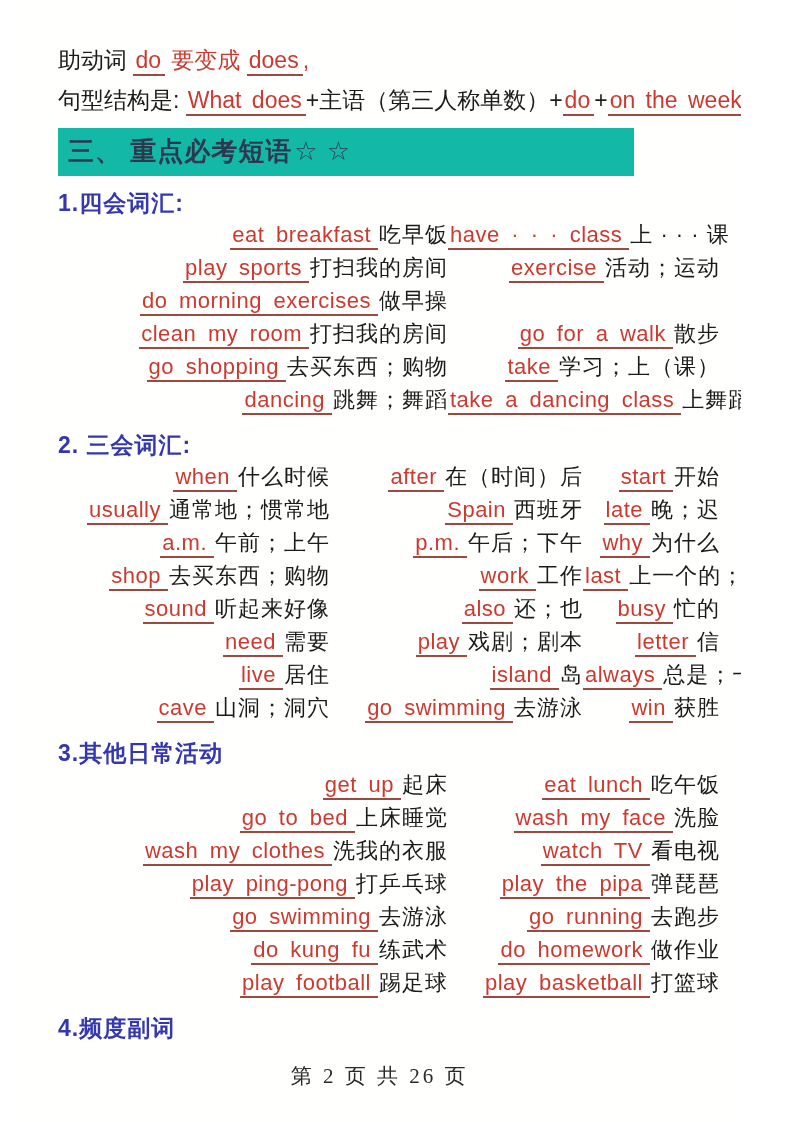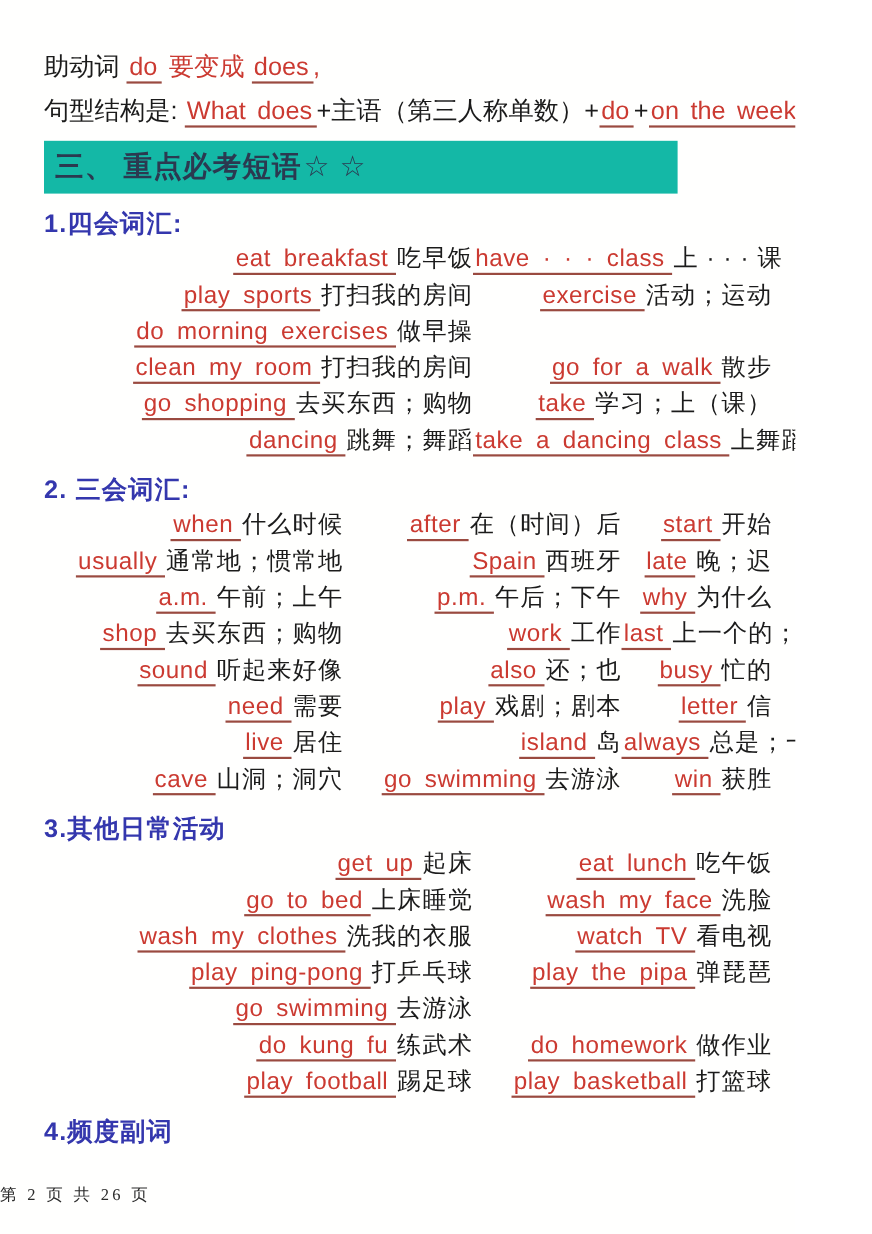--- a/index.html
+++ b/index.html
@@ -5,20 +5,21 @@
   html,body{margin:0;padding:0;background:#ffffff;}
   .page{
     box-sizing:border-box;
     width:723px;height:1122px;
     padding:40px 21px 0 40px;
     position:relative;
     background:#fffffe;
     font-family:"Liberation Sans","DejaVu Sans",sans-serif;
     color:#1b1b1b;
     overflow:hidden;
+    margin-left:18px;
   }
   
   .intro-line{margin:0;font-size:23px;line-height:40px;white-space:nowrap;color:#1b1b1b;}
   .red-text{color:#cb3a31;}
   .en-inline{color:#cb3a31;border-bottom:2px solid #9a4a40;padding:0 4px 1px 2px;word-spacing:4px;}
 
   
   .heading-bar{
     box-sizing:border-box;
     display:inline-block;
@@ -40,22 +41,22 @@
   
   .vrow{display:grid;font-size:22px;line-height:33px;align-items:baseline;text-align:right;}
   .vrow.two{grid-template-columns:390px 1fr;}
   .vrow.three{grid-template-columns:272px 253px 1fr;}
   .cell{white-space:nowrap;}
   .en{color:#cb3a31;border-bottom:2px solid #9a4a40;padding:0 7px 1px 2px;word-spacing:5px;letter-spacing:0.5px;}
   .zh{color:#1b1b1b;padding-left:1px;letter-spacing:1px;}
 
   
   .footer{
-    position:absolute;left:0;bottom:26px;width:100%;
-    font-size:15px;letter-spacing:3px;color:#2a2a2a;
+    position:absolute;left:0;bottom:32px;width:100%;
+    text-align:center;font-size:21px;letter-spacing:3px;color:#2a2a2a;
     font-family:"Liberation Serif","DejaVu Serif",serif;
   }
 </style>
 </head>
 <body>
 
 <div class="page">
 
   
   <p class="intro-line"><span>助动词 </span><span class="en-inline">do</span><span class="red-text"> 要变成 </span><span class="en-inline">does</span><span class="red-text">,</span></p>
@@ -152,20 +153,21 @@
     <div class="vrow two">
       <div class="cell"><span class="en">wash my clothes</span><span class="zh">洗我的衣服</span></div>
       <div class="cell"><span class="en">watch TV</span><span class="zh">看电视</span></div>
     </div>
     <div class="vrow two">
       <div class="cell"><span class="en">play ping-pong</span><span class="zh">打乒乓球</span></div>
       <div class="cell"><span class="en">play the pipa</span><span class="zh">弹琵琶</span></div>
     </div>
     <div class="vrow two">
       <div class="cell"><span class="en">go swimming</span><span class="zh">去游泳</span></div>
+      <div class="cell"><span class="en">go running</span><span class="zh">去跑步</span></div>
     </div>
     <div class="vrow two">
       <div class="cell"><span class="en">do kung fu</span><span class="zh">练武术</span></div>
       <div class="cell"><span class="en">do homework</span><span class="zh">做作业</span></div>
     </div>
     <div class="vrow two">
       <div class="cell"><span class="en">play football</span><span class="zh">踢足球</span></div>
       <div class="cell"><span class="en">play basketball</span><span class="zh">打篮球</span></div>
     </div>
   </div>

